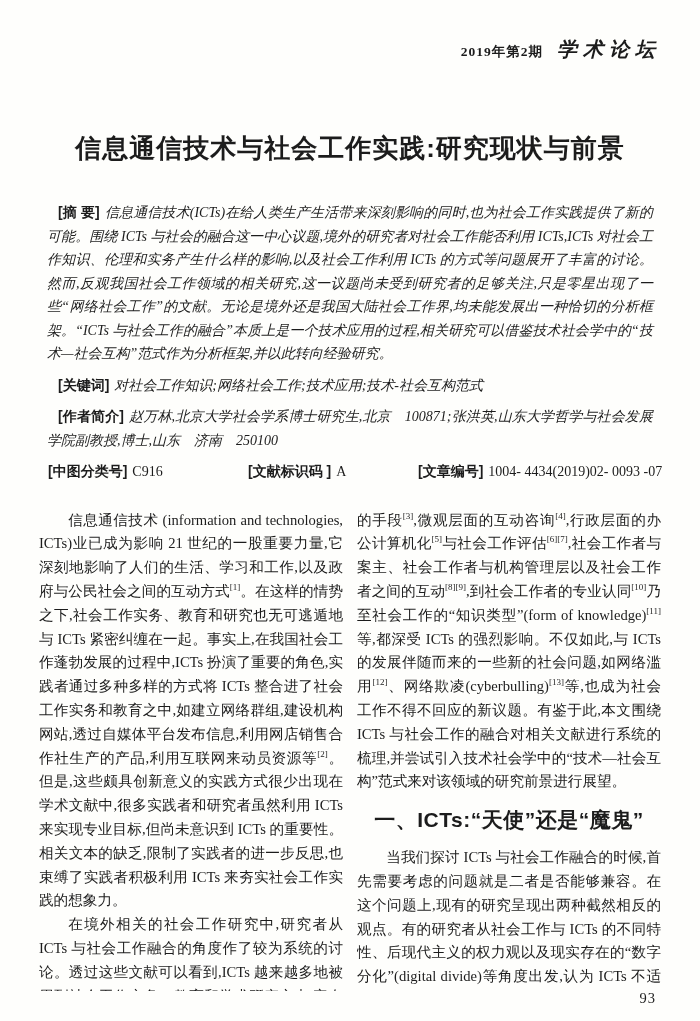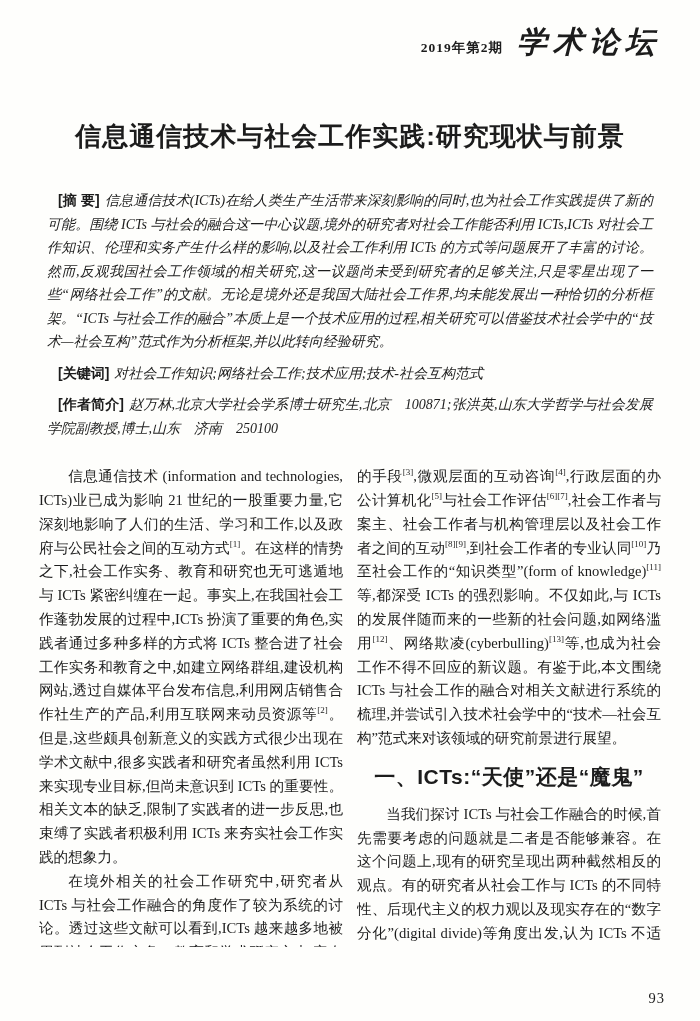--- a/index.html
+++ b/index.html
@@ -5,32 +5,32 @@
   html,body{margin:0;padding:0;background:#e8e8e8;}
   .page{
     position:relative;
     width:700px;height:1021px;
     margin:0 auto;
     background:#fefefc;
     color:#1c1c1c;
     font-family:"Liberation Serif","DejaVu Serif",serif;
     overflow:hidden;
     box-sizing:border-box;
-    padding:0 39px;
+    padding:12px 39px;
   }
   
   .header{
     display:flex;justify-content:flex-end;align-items:baseline;
     gap:14px;margin-top:27px;height:40px;
   }
   .issue{
     font-size:13.5px;font-weight:bold;letter-spacing:1px;
   }
   .logo{
-    font-size:30px;font-weight:bold;font-style:italic;
+    font-size:20px;font-weight:bold;font-style:italic;
     letter-spacing:6px;line-height:1;
     font-family:"Liberation Serif","DejaVu Serif",serif;
   }
   
   .title{
     margin:54px 0 0 0;
     text-align:center;
     font-family:"Liberation Sans","DejaVu Sans",sans-serif;
     font-weight:bold;
     font-size:26px;
@@ -97,21 +97,21 @@
   .section-heading{
     margin:12px 0 12px 0;
     text-align:center;
     font-family:"Liberation Sans","DejaVu Sans",sans-serif;
     font-weight:bold;
     font-size:21px;
     letter-spacing:0.5px;
   }
   .page-number{
     position:absolute;
-    right:35px;bottom:14px;
+    right:44px;bottom:14px;
     font-size:14.5px;
     letter-spacing:1px;
   }
 </style>
 </head>
 <body>
 
 <div class="page">
 
   <div class="header">
@@ -125,20 +125,31 @@
   <div class="frontmatter">
     <p class="fm-par">
       <span class="fm-label">[摘  要]</span><span class="kai">信息通信技术(ICTs)在给人类生产生活带来深刻影响的同时,也为社会工作实践提供了新的可能。围绕 ICTs 与社会的融合这一中心议题,境外的研究者对社会工作能否利用 ICTs,ICTs 对社会工作知识、伦理和实务产生什么样的影响,以及社会工作利用 ICTs 的方式等问题展开了丰富的讨论。然而,反观我国社会工作领域的相关研究,这一议题尚未受到研究者的足够关注,只是零星出现了一些“网络社会工作”的文献。无论是境外还是我国大陆社会工作界,均未能发展出一种恰切的分析框架。“ICTs 与社会工作的融合”本质上是一个技术应用的过程,相关研究可以借鉴技术社会学中的“技术—社会互构”范式作为分析框架,并以此转向经验研究。</span>
     </p>
     <p class="fm-par">
       <span class="fm-label">[关键词]</span><span class="kai">对社会工作知识;网络社会工作;技术应用;技术-社会互构范式</span>
     </p>
     <p class="fm-par">
       <span class="fm-label">[作者简介]</span><span class="kai">赵万林,北京大学社会学系博士研究生,北京　100871;张洪英,山东大学哲学与社会发展学院副教授,博士,山东　济南　250100</span>
     </p>
+    <div class="class-line">
+      <span class="class-item c1">
+        <span class="fm-label">[中图分类号]</span><span>C916</span>
+      </span>
+      <span class="class-item c2">
+        <span class="fm-label">[文献标识码 ]</span><span>A</span>
+      </span>
+      <span class="class-item c3">
+        <span class="fm-label">[文章编号]</span><span>1004- 4434(2019)02- 0093 -07</span>
+      </span>
+    </div>
   </div>
 
   <div class="columns">
     <div class="col">
       <p class="par indent">信息通信技术 (information and technologies, ICTs)业已成为影响 21 世纪的一股重要力量,它深刻地影响了人们的生活、学习和工作,以及政府与公民社会之间的互动方式<sup class="ref">[1]</sup>。在这样的情势之下,社会工作实务、教育和研究也无可逃遁地与 ICTs 紧密纠缠在一起。事实上,在我国社会工作蓬勃发展的过程中,ICTs 扮演了重要的角色,实践者通过多种多样的方式将 ICTs 整合进了社会工作实务和教育之中,如建立网络群组,建设机构网站,透过自媒体平台发布信息,利用网店销售合作社生产的产品,利用互联网来动员资源等<sup class="ref">[2]</sup>。但是,这些颇具创新意义的实践方式很少出现在学术文献中,很多实践者和研究者虽然利用 ICTs 来实现专业目标,但尚未意识到 ICTs 的重要性。相关文本的缺乏,限制了实践者的进一步反思,也束缚了实践者积极利用 ICTs 来夯实社会工作实践的想象力。</p>
       <p class="par indent">在境外相关的社会工作研究中,研究者从 ICTs 与社会工作融合的角度作了较为系统的讨论。透过这些文献可以看到,ICTs 越来越多地被用到社会工作实务、教育和学术研究之中,它在社会工作发展过程中扮演着越来越重要的角色。可以说,ICTs 对社会工作的影响是总体性的:从宏观社会工作实践</p>
     </div>
     <div class="col">
       <p class="par">的手段<sup class="ref">[3]</sup>,微观层面的互动咨询<sup class="ref">[4]</sup>,行政层面的办公计算机化<sup class="ref">[5]</sup>与社会工作评估<sup class="ref">[6]</sup><sup class="ref">[7]</sup>,社会工作者与案主、社会工作者与机构管理层以及社会工作者之间的互动<sup class="ref">[8]</sup><sup class="ref">[9]</sup>,到社会工作者的专业认同<sup class="ref">[10]</sup>乃至社会工作的“知识类型”(form of knowledge)<sup class="ref">[11]</sup>等,都深受 ICTs 的强烈影响。不仅如此,与 ICTs 的发展伴随而来的一些新的社会问题,如网络滥用<sup class="ref">[12]</sup>、网络欺凌(cyberbulling)<sup class="ref">[13]</sup>等,也成为社会工作不得不回应的新议题。有鉴于此,本文围绕 ICTs 与社会工作的融合对相关文献进行系统的梳理,并尝试引入技术社会学中的“技术—社会互构”范式来对该领域的研究前景进行展望。</p>
       <h2 class="section-heading">一、ICTs:“天使”还是“魔鬼”</h2>

